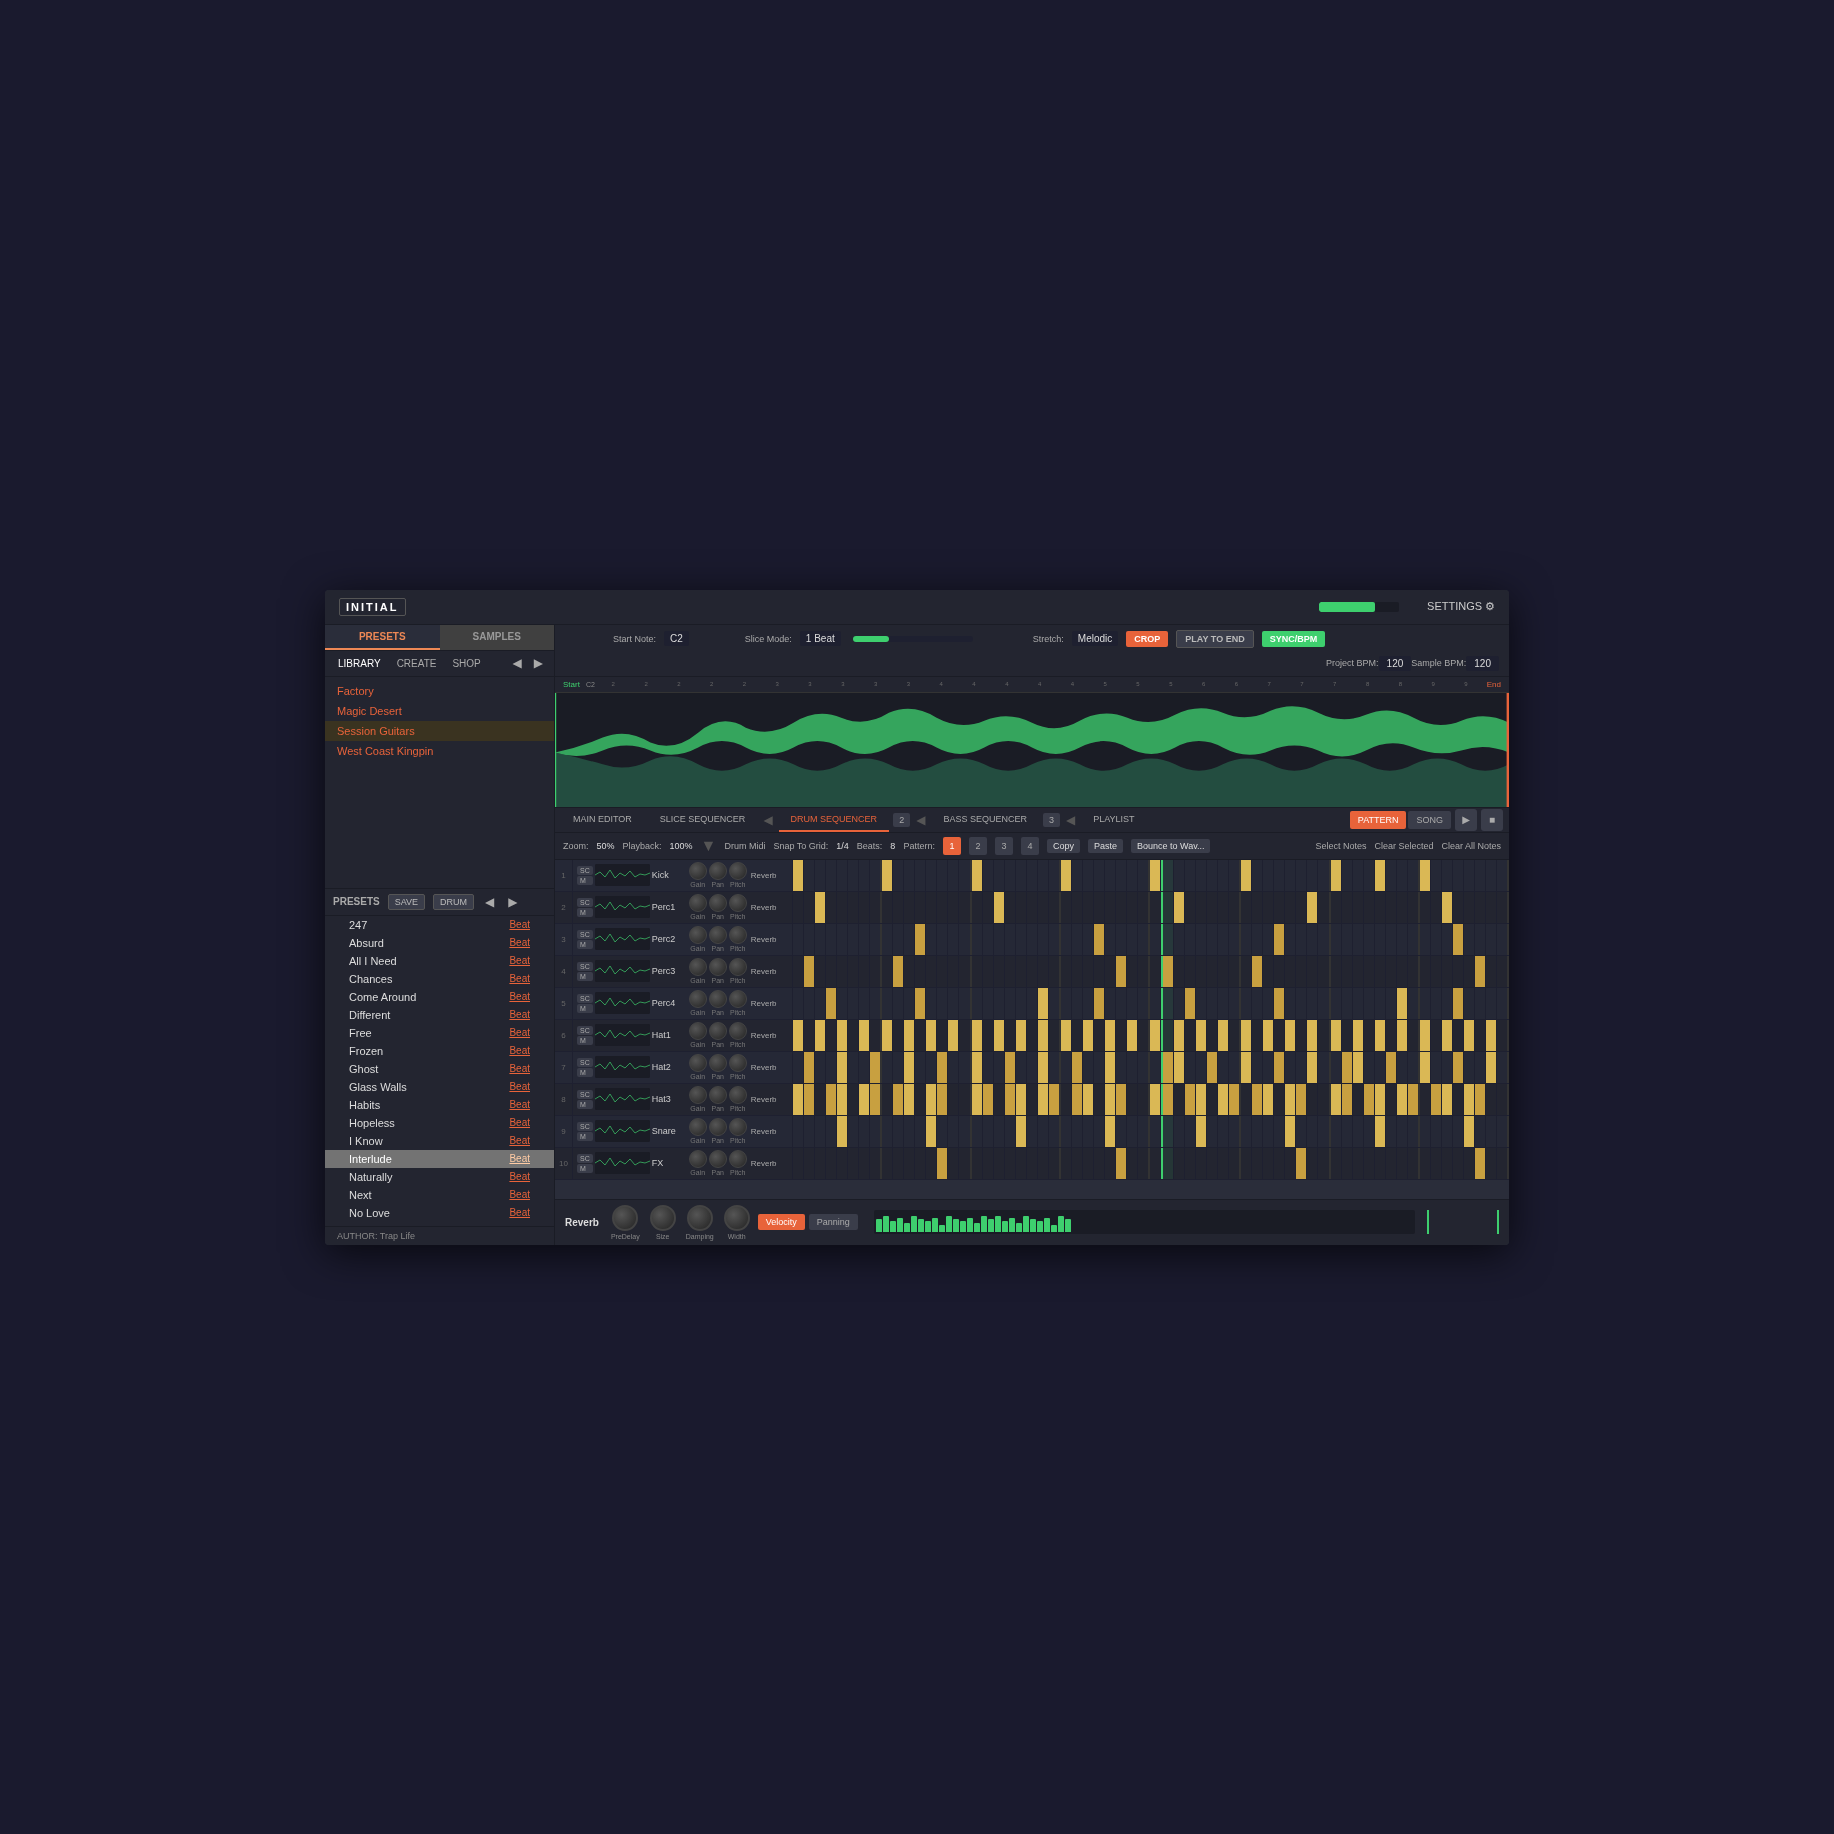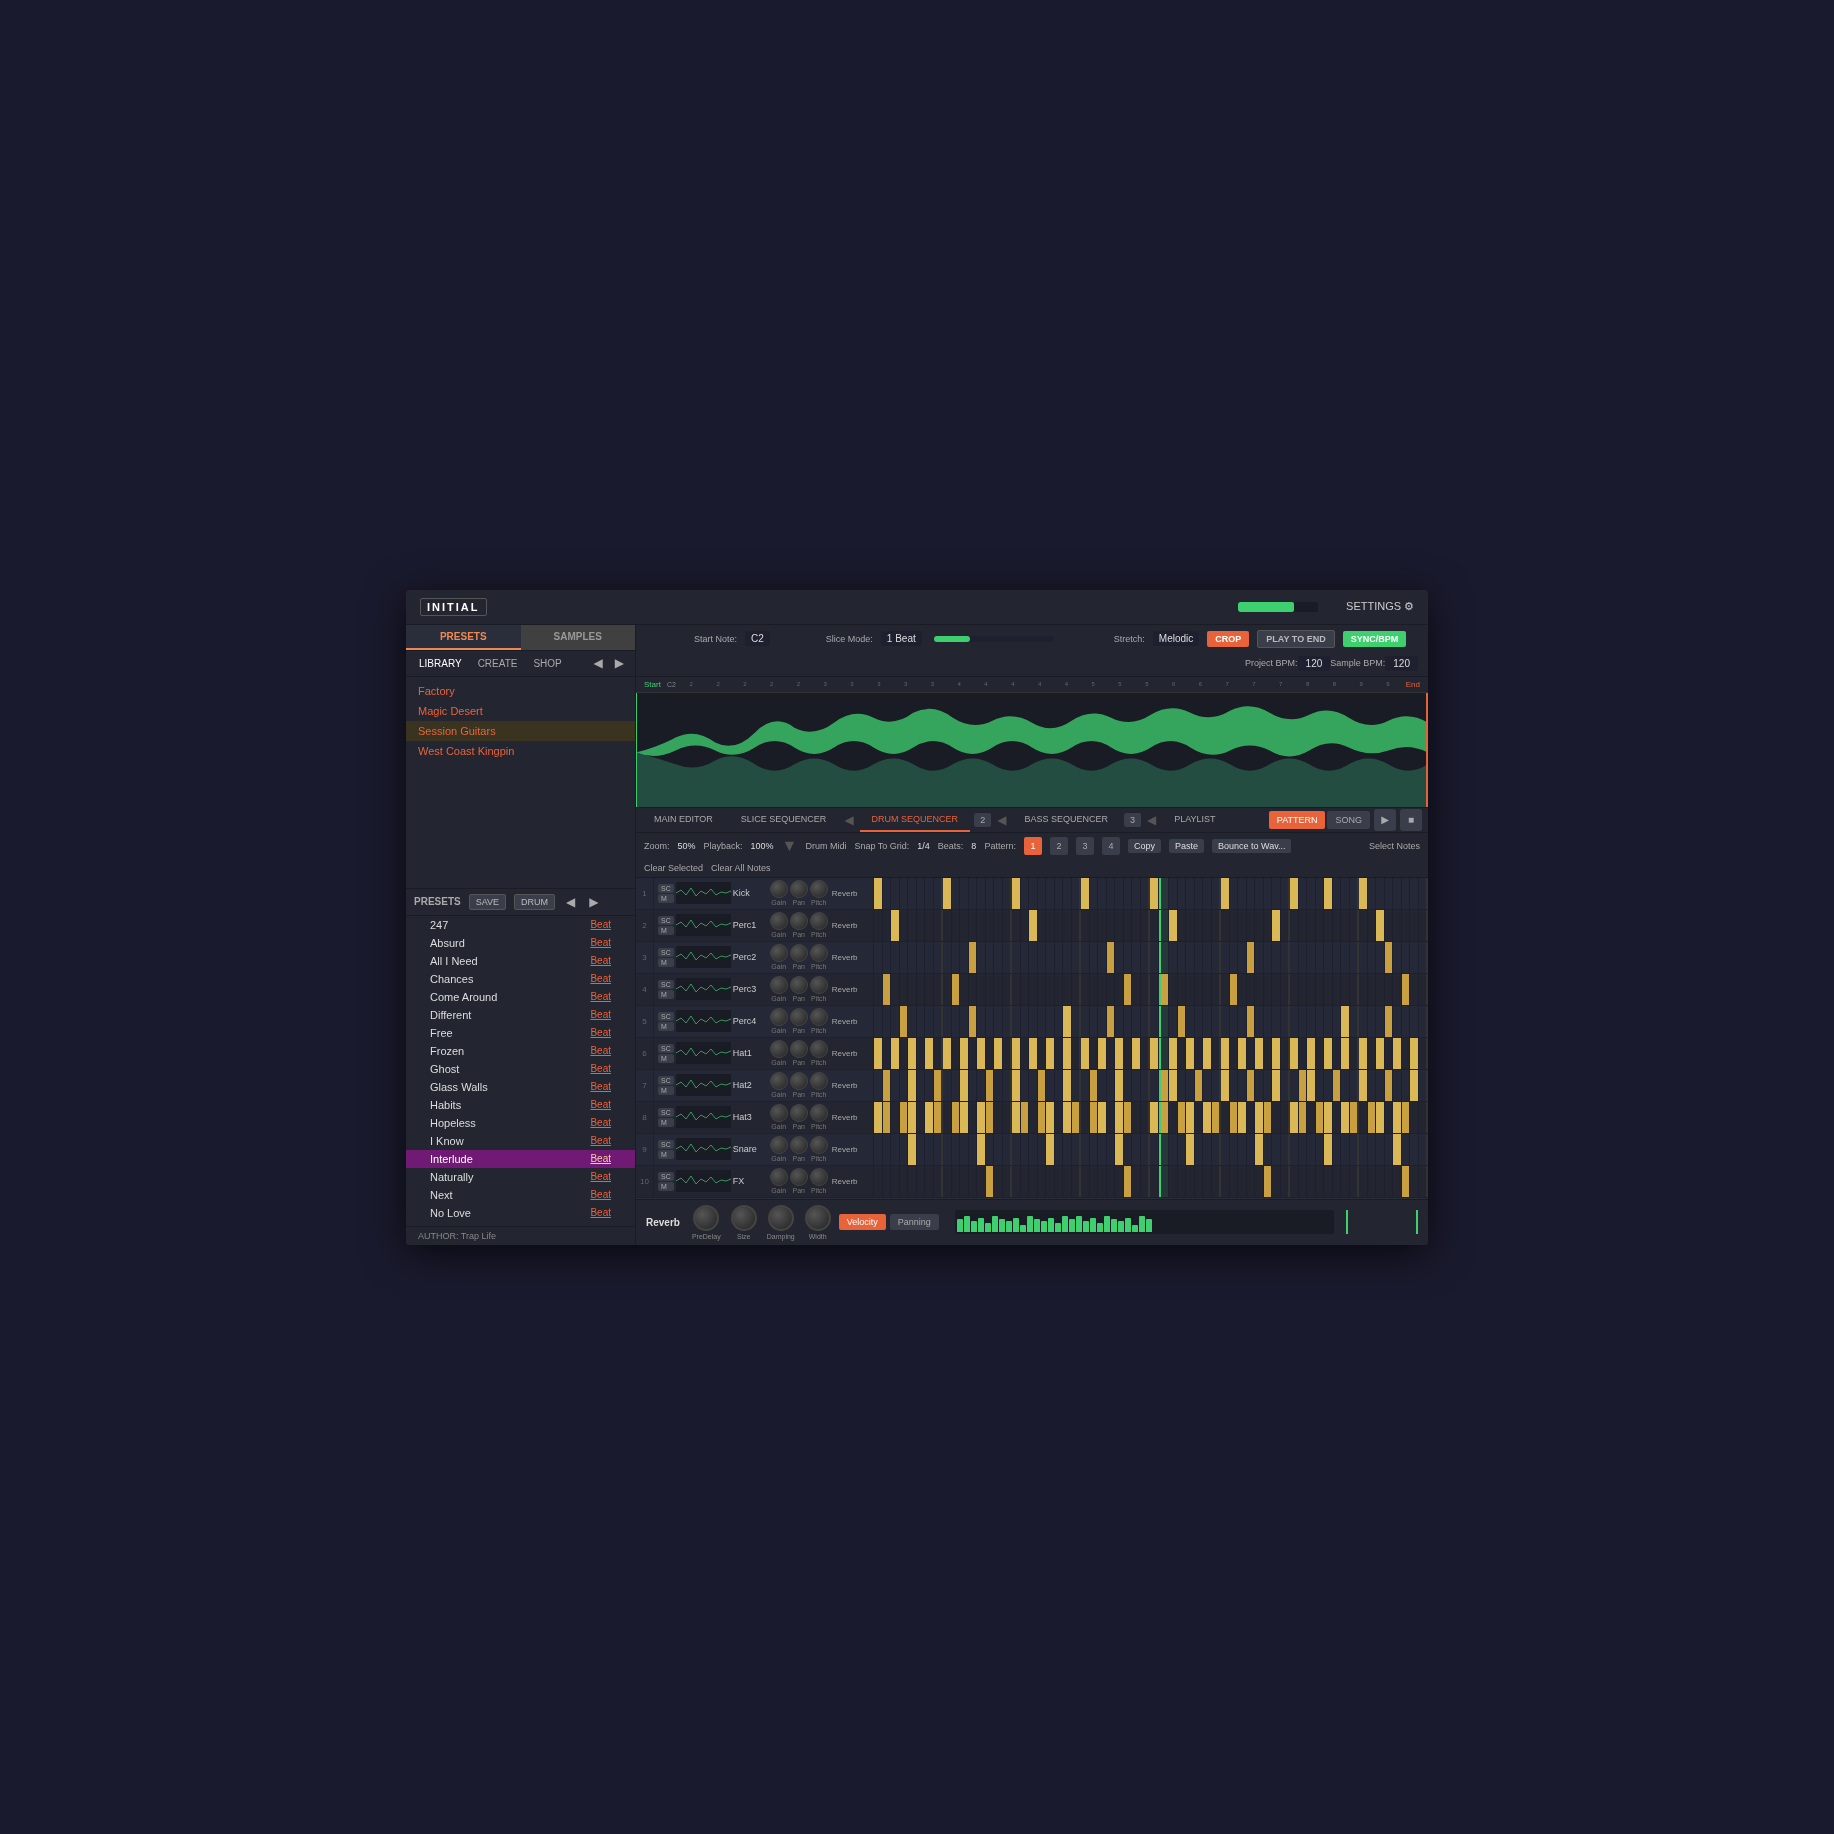--- a/index.html
+++ b/index.html
@@ -5,21 +5,21 @@
     * { margin: 0; padding: 0; box-sizing: border-box; }
     body {
       background: #1a1a2e;
       display: flex;
       justify-content: center;
       align-items: center;
       min-height: 100vh;
       font-family: Arial, sans-serif;
     }
     .app-container {
-      width: 1022px;
+      width: 1184px;
       background: #2a2d3a;
       border-radius: 4px;
       overflow: hidden;
       box-shadow: 0 8px 40px rgba(0,0,0,0.7);
     }
     
     .top-bar {
       background: #232530;
       padding: 8px 14px;
       display: flex;
@@ -157,21 +157,21 @@
       overflow-y: auto;
     }
     .preset-item {
       display: flex;
       justify-content: space-between;
       align-items: center;
       padding: 3px 24px;
       font-size: 11px;
       cursor: pointer;
     }
-    .preset-item.active { background: #701a75; color: #fff; }
+    .preset-item.active { background: #737373; color: #fff; }
     .preset-name { color: #ddd; }
     .preset-item.active .preset-name { color: #fff; }
     .preset-type { color: #e8633a; font-size: 10px; text-decoration: underline; }
     .preset-item.active .preset-type { color: #ffcba4; }
     .author-label {
       padding: 4px 12px;
       font-size: 9px;
       color: #888;
       border-top: 1px solid #1a1c25;
     }

